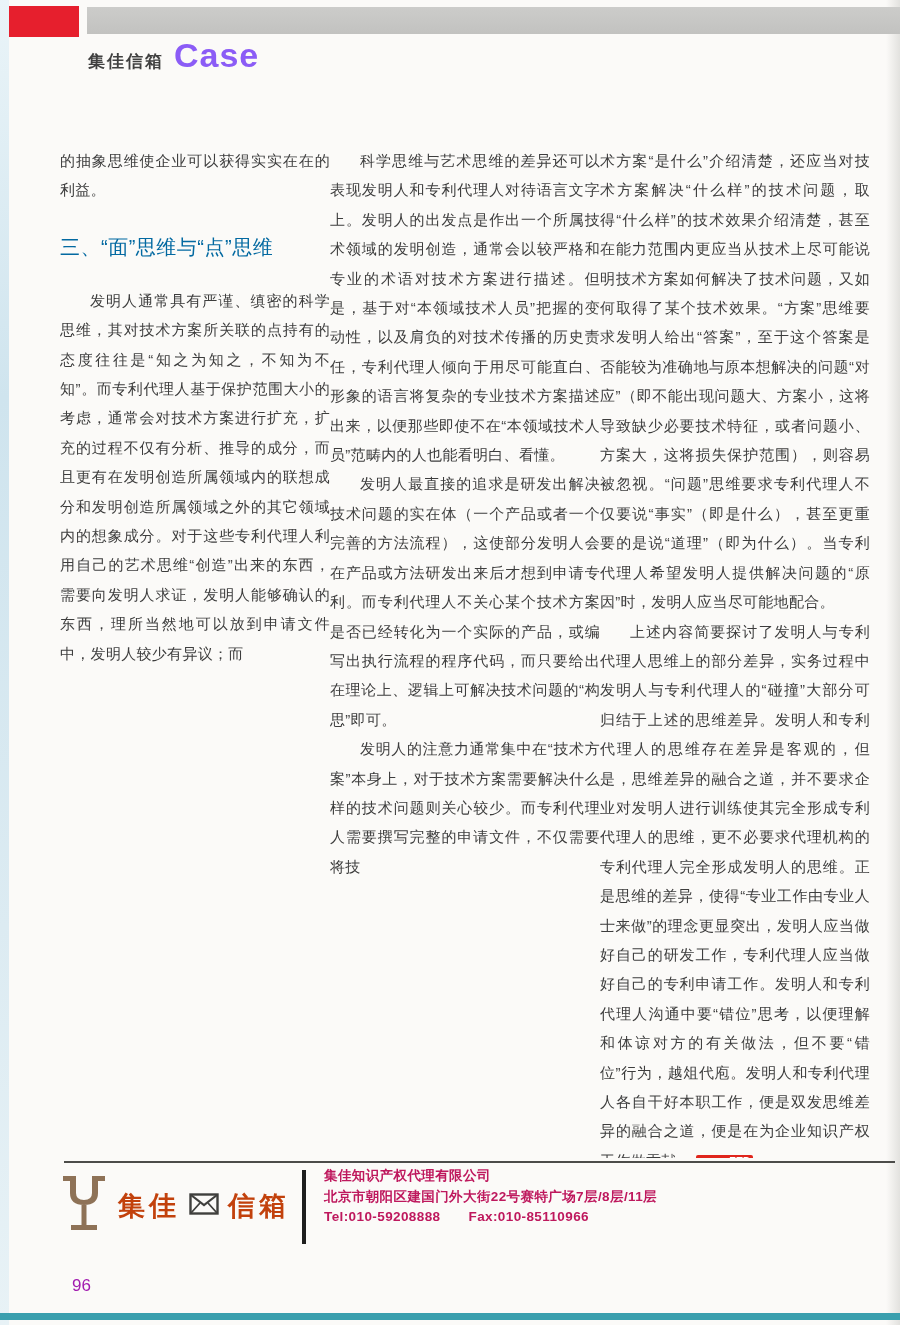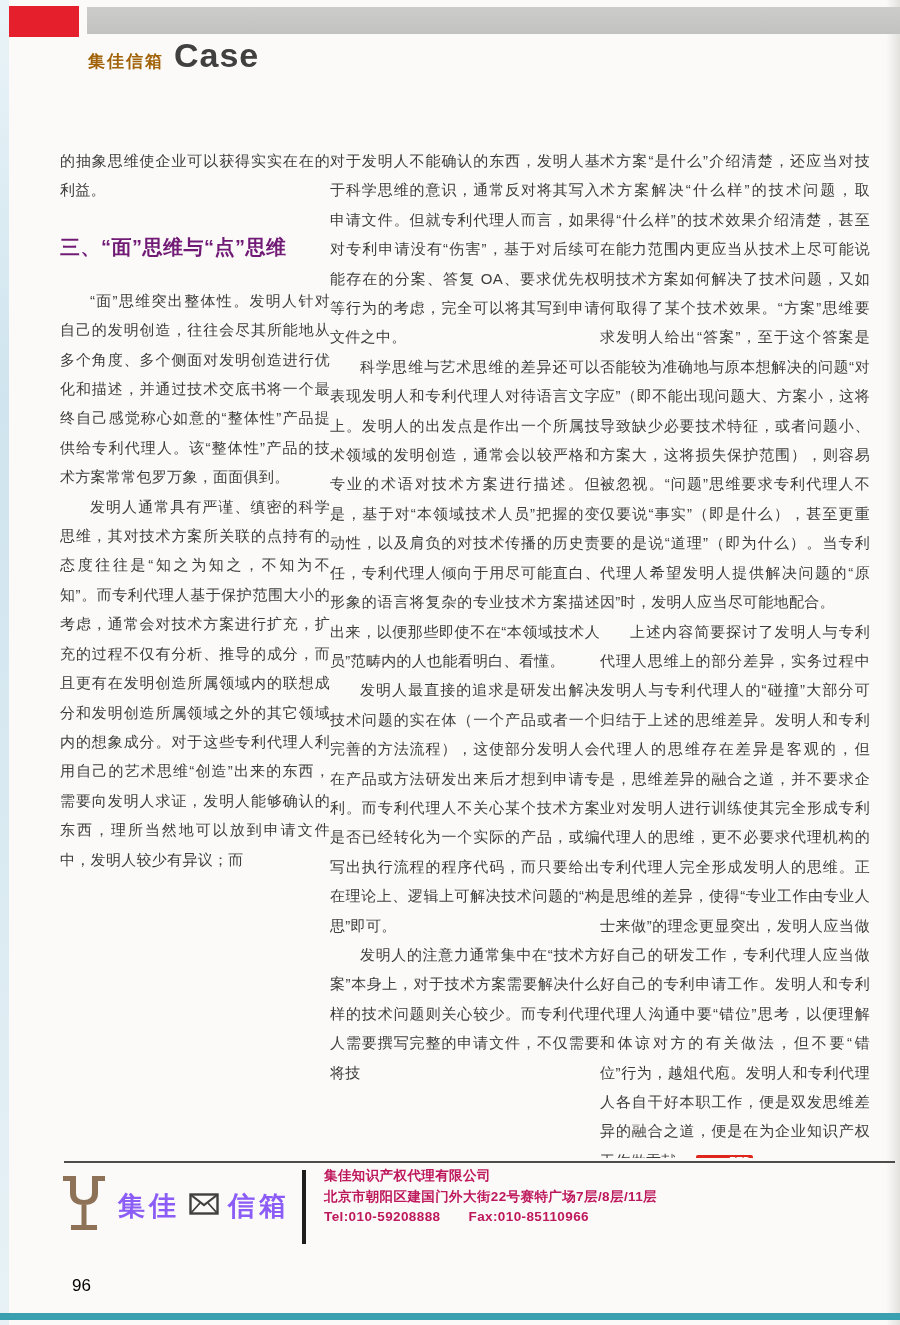--- a/index.html
+++ b/index.html
@@ -12,66 +12,64 @@
   .edge-left{position:absolute;left:0;top:0;width:9px;height:1325px;
     background:linear-gradient(180deg,#eaf4f8 0%,#cfe4ee 30%,#dcebf2 70%,#e8f2f6 100%);}
   .edge-bottom{position:absolute;left:0;top:1313px;width:900px;height:7px;background:#3a9fae;}
   .edge-right{position:absolute;right:0;top:0;width:14px;height:1325px;
     background:linear-gradient(270deg,rgba(180,180,175,.35),rgba(180,180,175,0));}
   
   .red-block{position:absolute;left:9px;top:6px;width:70px;height:31px;background:#e61f2d;}
   .gray-bar{position:absolute;left:87px;top:7px;width:813px;height:27px;
     background:linear-gradient(180deg,#ccccca,#c2c2c0);}
   .brand-row{position:absolute;left:88px;top:38px;display:flex;align-items:baseline;gap:10px;}
-  .brand-cn{font-size:17px;font-weight:bold;color:#a16207;letter-spacing:2px;}
-  .brand-en{font-size:34px;font-weight:bold;color:#404040;letter-spacing:1px;line-height:1;}
+  .brand-cn{font-size:17px;font-weight:bold;color:#404040;letter-spacing:2px;}
+  .brand-en{font-size:34px;font-weight:bold;color:#8b5cf6;letter-spacing:1px;line-height:1;}
   
   .columns{position:absolute;left:60px;top:146px;width:836px;height:1012px;
     display:flex;overflow:hidden;}
   .col{width:270px;flex:0 0 270px;}
   p.body{margin:0;font-size:15px;line-height:29.4px;color:#3d3d3d;
     text-align:justify;text-indent:2em;letter-spacing:.3px;}
   p.cont{text-indent:0;}
-  h2.sec{margin:27px 0 24px 0;font-size:20px;line-height:30px;font-weight:bold;
-    color:#701a75;letter-spacing:.5px;}
+  h2.sec{margin:27px 0 24px 0;font-size:20px;line-height:30px;font-weight:normal;
+    color:#0369a1;letter-spacing:.5px;}
   .etp{display:inline-block;background:#e0251c;color:#fff;font-size:10px;font-weight:bold;
     padding:1px 3px;border-radius:2px;vertical-align:middle;letter-spacing:.5px;line-height:11px;}
   
   .foot-rule{position:absolute;left:64px;top:1161px;width:831px;height:2px;background:#4c4c4a;}
   .foot-logo{position:absolute;left:62px;top:1172px;}
   .foot-brand{position:absolute;left:118px;top:1188px;display:flex;align-items:center;gap:9px;
-    font-size:27px;font-weight:bold;color:#8b5cf6;letter-spacing:4px;}
+    font-size:27px;font-weight:bold;color:#c2410c;letter-spacing:4px;}
   .foot-divider{position:absolute;left:302px;top:1170px;width:4px;height:74px;background:#1e1e1e;}
   .foot-info{position:absolute;left:324px;top:1166px;font-size:13.5px;font-weight:bold;
     color:#be185d;line-height:20.5px;letter-spacing:.4px;}
   .foot-info .row span{margin-right:28px;}
-  .page-num{position:absolute;left:72px;top:1276px;font-size:17px;color:#000000;}
+  .page-num{position:absolute;left:72px;top:1276px;font-size:17px;color:#a21caf;}
 </style>
 </head>
 <body>
 
 <div class="edge-left"></div>
 <div class="edge-right"></div>
 
 <div class="red-block"></div>
 <div class="gray-bar"></div>
 <div class="brand-row">
   <span class="brand-cn">集佳信箱</span>
   <span class="brand-en">Case</span>
 </div>
 
 <div class="columns">
   <div class="col">
     <p class="body cont">的抽象思维使企业可以获得实实在在的利益。</p>
     <h2 class="sec">三、“面”思维与“点”思维</h2>
-    <p class="body">“面”思维突出整体性。发明人针对自己的发明创造，往往会尽其所能地从多个角度、多个侧面对发明创造进行优化和描述，并通过技术交底书将一个最终自己感觉称心如意的“整体性”产品提供给专利代理人。该“整体性”产品的技术方案常常包罗万象，面面俱到。</p>
     <p class="body">发明人通常具有严谨、缜密的科学思维，其对技术方案所关联的点持有的态度往往是“知之为知之，不知为不知”。而专利代理人基于保护范围大小的考虑，通常会对技术方案进行扩充，扩充的过程不仅有分析、推导的成分，而且更有在发明创造所属领域内的联想成分和发明创造所属领域之外的其它领域内的想象成分。对于这些专利代理人利用自己的艺术思维“创造”出来的东西，需要向发明人求证，发明人能够确认的东西，理所当然地可以放到申请文件中，发明人较少有异议；而</p>
   </div>
   <div class="col">
-    <p class="body cont">对于发明人不能确认的东西，发明人基于科学思维的意识，通常反对将其写入申请文件。但就专利代理人而言，如果对专利申请没有“伤害”，基于对后续可能存在的分案、答复 OA、要求优先权等行为的考虑，完全可以将其写到申请文件之中。</p>
     <p class="body">科学思维与艺术思维的差异还可以表现发明人和专利代理人对待语言文字上。发明人的出发点是作出一个所属技术领域的发明创造，通常会以较严格和专业的术语对技术方案进行描述。但是，基于对“本领域技术人员”把握的变动性，以及肩负的对技术传播的历史责任，专利代理人倾向于用尽可能直白、形象的语言将复杂的专业技术方案描述出来，以便那些即使不在“本领域技术人员”范畴内的人也能看明白、看懂。</p>
     <p class="body">发明人最直接的追求是研发出解决技术问题的实在体（一个产品或者一个完善的方法流程），这使部分发明人会在产品或方法研发出来后才想到申请专利。而专利代理人不关心某个技术方案是否已经转化为一个实际的产品，或编写出执行流程的程序代码，而只要给出在理论上、逻辑上可解决技术问题的“构思”即可。</p>
     <p class="body">发明人的注意力通常集中在“技术方案”本身上，对于技术方案需要解决什么样的技术问题则关心较少。而专利代理人需要撰写完整的申请文件，不仅需要将技</p>
   </div>
   <div class="col">
     <p class="body cont">术方案“是什么”介绍清楚，还应当对技术方案解决“什么样”的技术问题，取得“什么样”的技术效果介绍清楚，甚至在能力范围内更应当从技术上尽可能说明技术方案如何解决了技术问题，又如何取得了某个技术效果。“方案”思维要求发明人给出“答案”，至于这个答案是否能较为准确地与原本想解决的问题“对应”（即不能出现问题大、方案小，这将导致缺少必要技术特征，或者问题小、方案大，这将损失保护范围），则容易被忽视。“问题”思维要求专利代理人不仅要说“事实”（即是什么），甚至更重要的是说“道理”（即为什么）。当专利代理人希望发明人提供解决问题的“原因”时，发明人应当尽可能地配合。</p>
     <p class="body"><span>上述内容简要探讨了发明人与专利代理人思维上的部分差异，实务过程中发明人与专利代理人的“碰撞”大部分可归结于上述的思维差异。发明人和专利代理人的思维存在差异是客观的，但是，思维差异的融合之道，并不要求企业对发明人进行训练使其完全形成专利代理人的思维，更不必要求代理机构的专利代理人完全形成发明人的思维。正是思维的差异，使得“专业工作由专业人士来做”的理念更显突出，发明人应当做好自己的研发工作，专利代理人应当做好自己的专利申请工作。发明人和专利代理人沟通中要“错位”思考，以便理解和体谅对方的有关做法，但不要“错位”行为，越俎代庖。发明人和专利代理人各自干好本职工作，便是双发思维差异的融合之道，便是在为企业知识产权工作做贡献。</span> <span class="etp">ETP</span></p>
   </div>
 </div>
 

